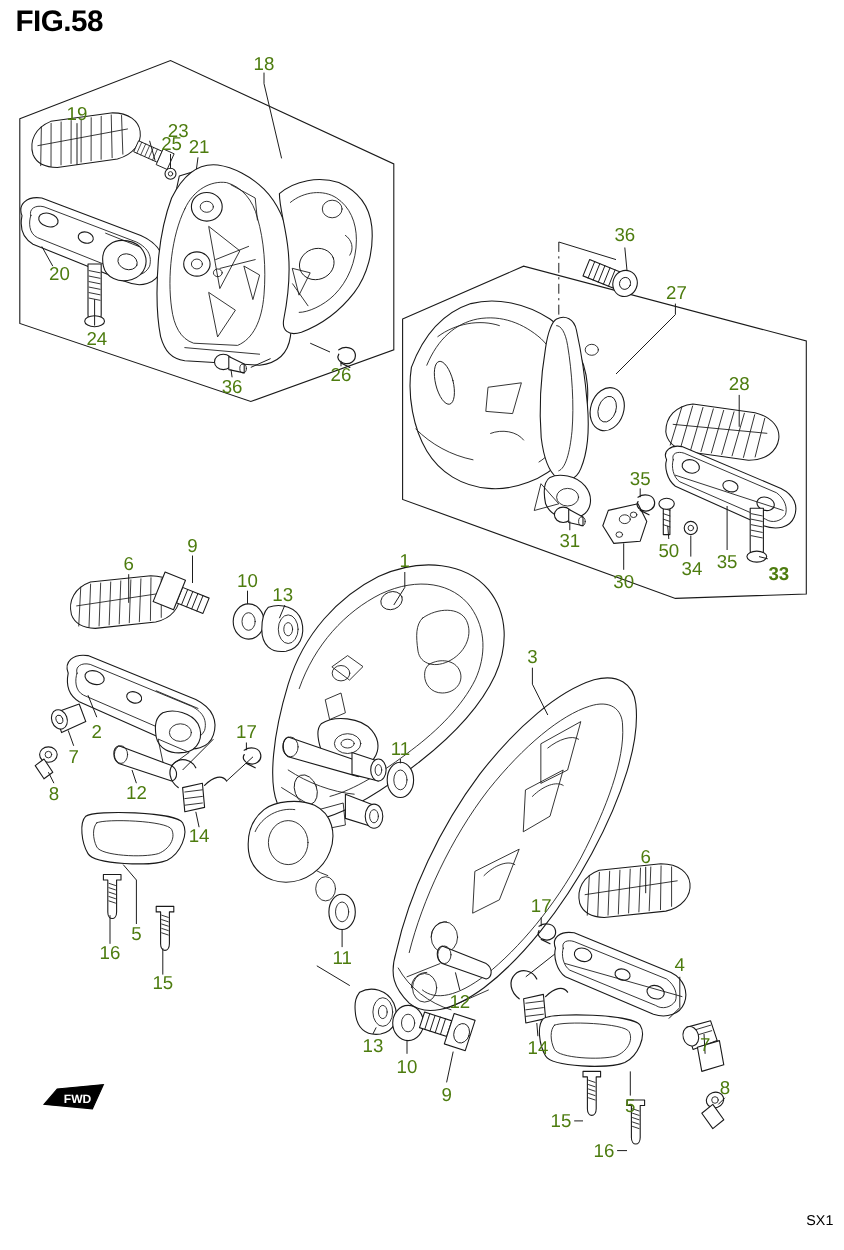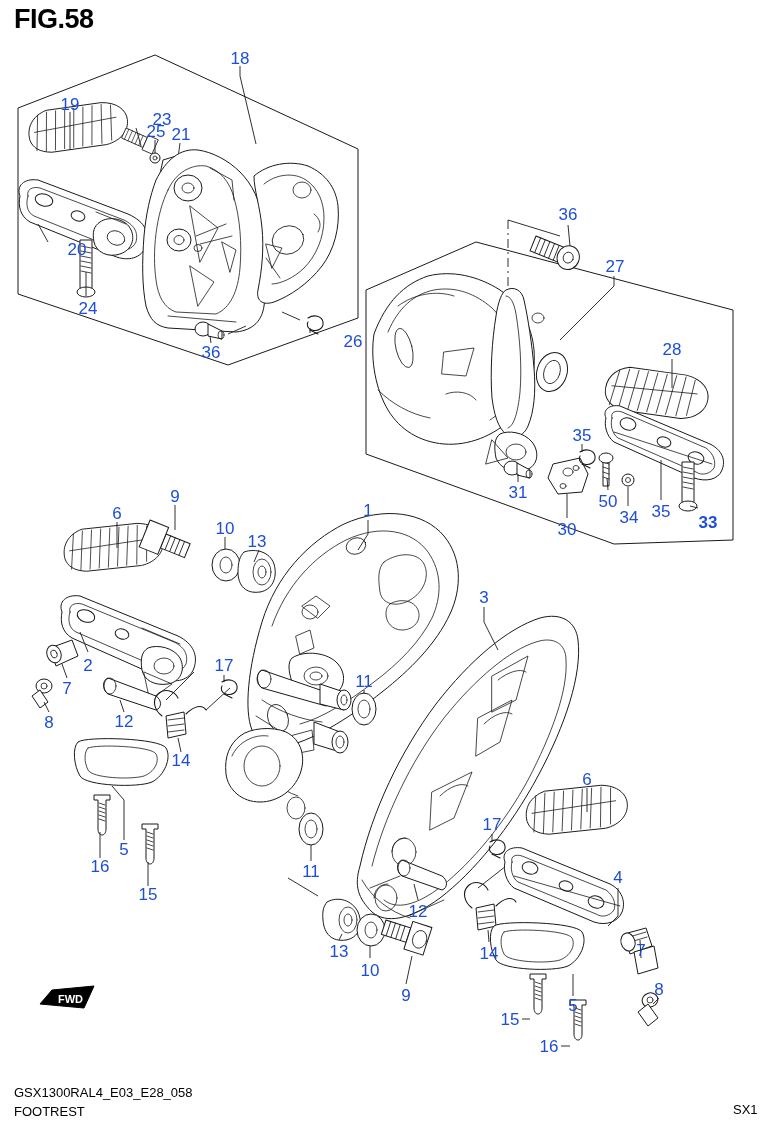--- a/index.html
+++ b/index.html
@@ -33,21 +33,21 @@
     position: absolute;
     left: 0;
     top: 0;
     width: 767px;
     height: 1136px;
   }
   .callout {
     position: absolute;
     font-size: 17px;
     font-family: "Liberation Sans", sans-serif;
-    color: #1d4ed8;
+    color: #4d7c0f;
     line-height: 1;
     white-space: nowrap;
     transform: translate(-50%, -50%);
   }
   #footer-left {
     position: absolute;
     left: 14px;
     top: 1083px;
     font-size: 13px;
     line-height: 19px;
@@ -534,24 +534,24 @@
     <path d="M2,22 L14,8 L56,4 L46,26 Z" fill="#000000" stroke="#000000" stroke-width="1"></path>
     <text x="20" y="21" font-family="Liberation Sans, sans-serif" font-size="11" font-weight="bold" fill="#ffffff">FWD</text>
   </svg>
 
   <div id="callout-layer">
       <div class="callout" style="left: 240px; top: 58px;">18</div>
       <div class="callout" style="left: 70px; top: 104px;">19</div>
       <div class="callout" style="left: 134px; top: 119px; margin-left: 28px;">23</div>
       <div class="callout" style="left: 156px; top: 131px;">25</div>
       <div class="callout" style="left: 181px; top: 134px;">21</div>
-      <div class="callout" style="left: 54px; top: 249px; margin-left: 23px;">20</div>
+      <div class="callout" style="left: 54px; top: 249px;">20</div>
       <div class="callout" style="left: 88px; top: 308px;">24</div>
       <div class="callout" style="left: 211px; top: 352px;">36</div>
-      <div class="callout" style="left: 310px; top: 341px; margin-left: 43px;">26</div>
+      <div class="callout" style="left: 310px; top: 341px;">26</div>
       <div class="callout" style="left: 568px; top: 214px;">36</div>
       <div class="callout" style="left: 615px; top: 266px;">27</div>
       <div class="callout" style="left: 672px; top: 349px;">28</div>
       <div class="callout" style="left: 582px; top: 435px;">35</div>
       <div class="callout" style="left: 518px; top: 492px; text-align: center;">31</div>
       <div class="callout" style="left: 608px; top: 501px;">50</div>
       <div class="callout" style="left: 629px; top: 517px;">34</div>
       <div class="callout" style="left: 567px; top: 529px;">30</div>
       <div class="callout" style="left: 661px; top: 511px;">35</div>
       <div class="callout" style="left: 708px; top: 522px; font-weight: bold;">33</div>
@@ -580,20 +580,16 @@
       <div class="callout" style="left: 618px; top: 877px;">4</div>
       <div class="callout" style="left: 418px; top: 911px;">12</div>
       <div class="callout" style="left: 489px; top: 953px;">14</div>
       <div class="callout" style="left: 641px; top: 950px;">7</div>
       <div class="callout" style="left: 573px; top: 1005px;">5</div>
       <div class="callout" style="left: 659px; top: 989px;">8</div>
       <div class="callout" style="left: 510px; top: 1019px;">15</div>
       <div class="callout" style="left: 549px; top: 1046px;">16</div>
     </div>
 
-  <div id="footer-left">
-    <div>GSX1300RAL4_E03_E28_058</div>
-    <div>FOOTREST</div>
-  </div>
 
   <div id="footer-right">SX1</div>
 
 </div>
 
 </body></html>

